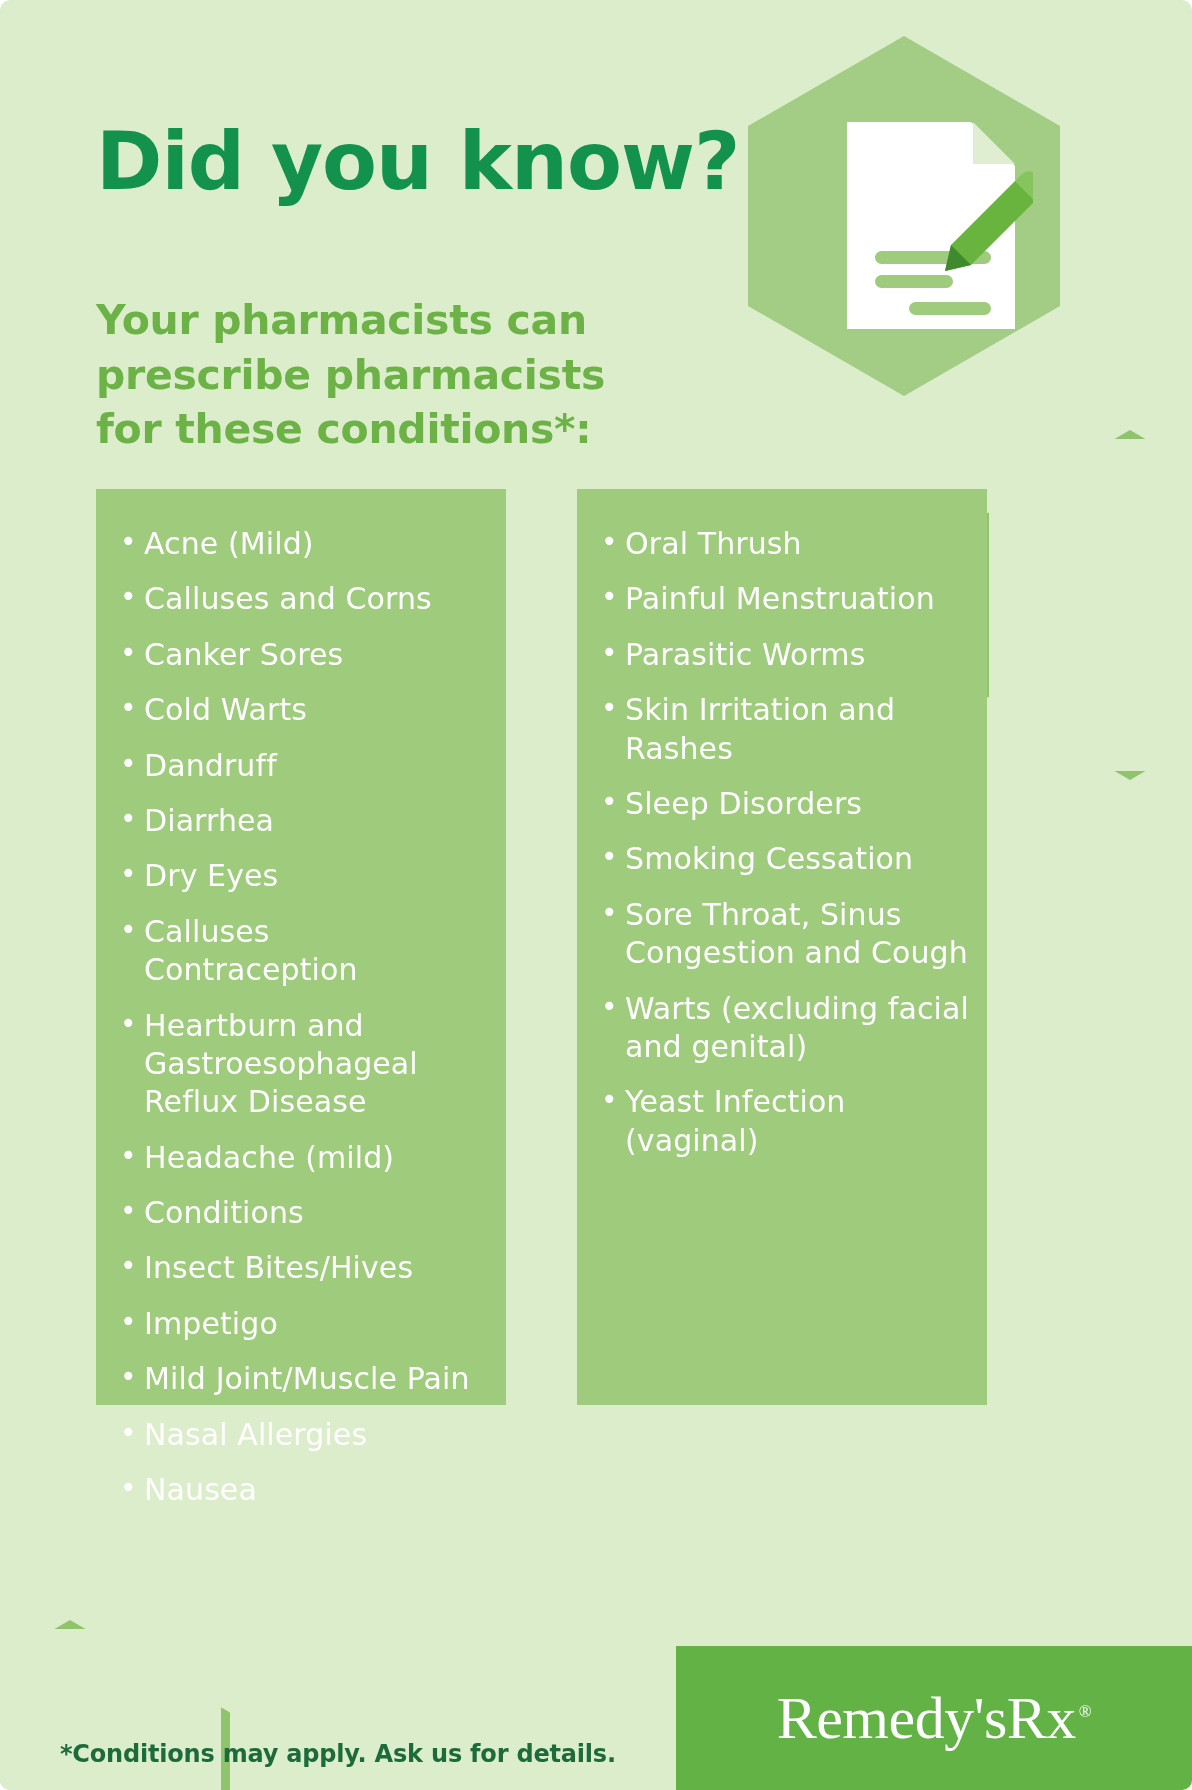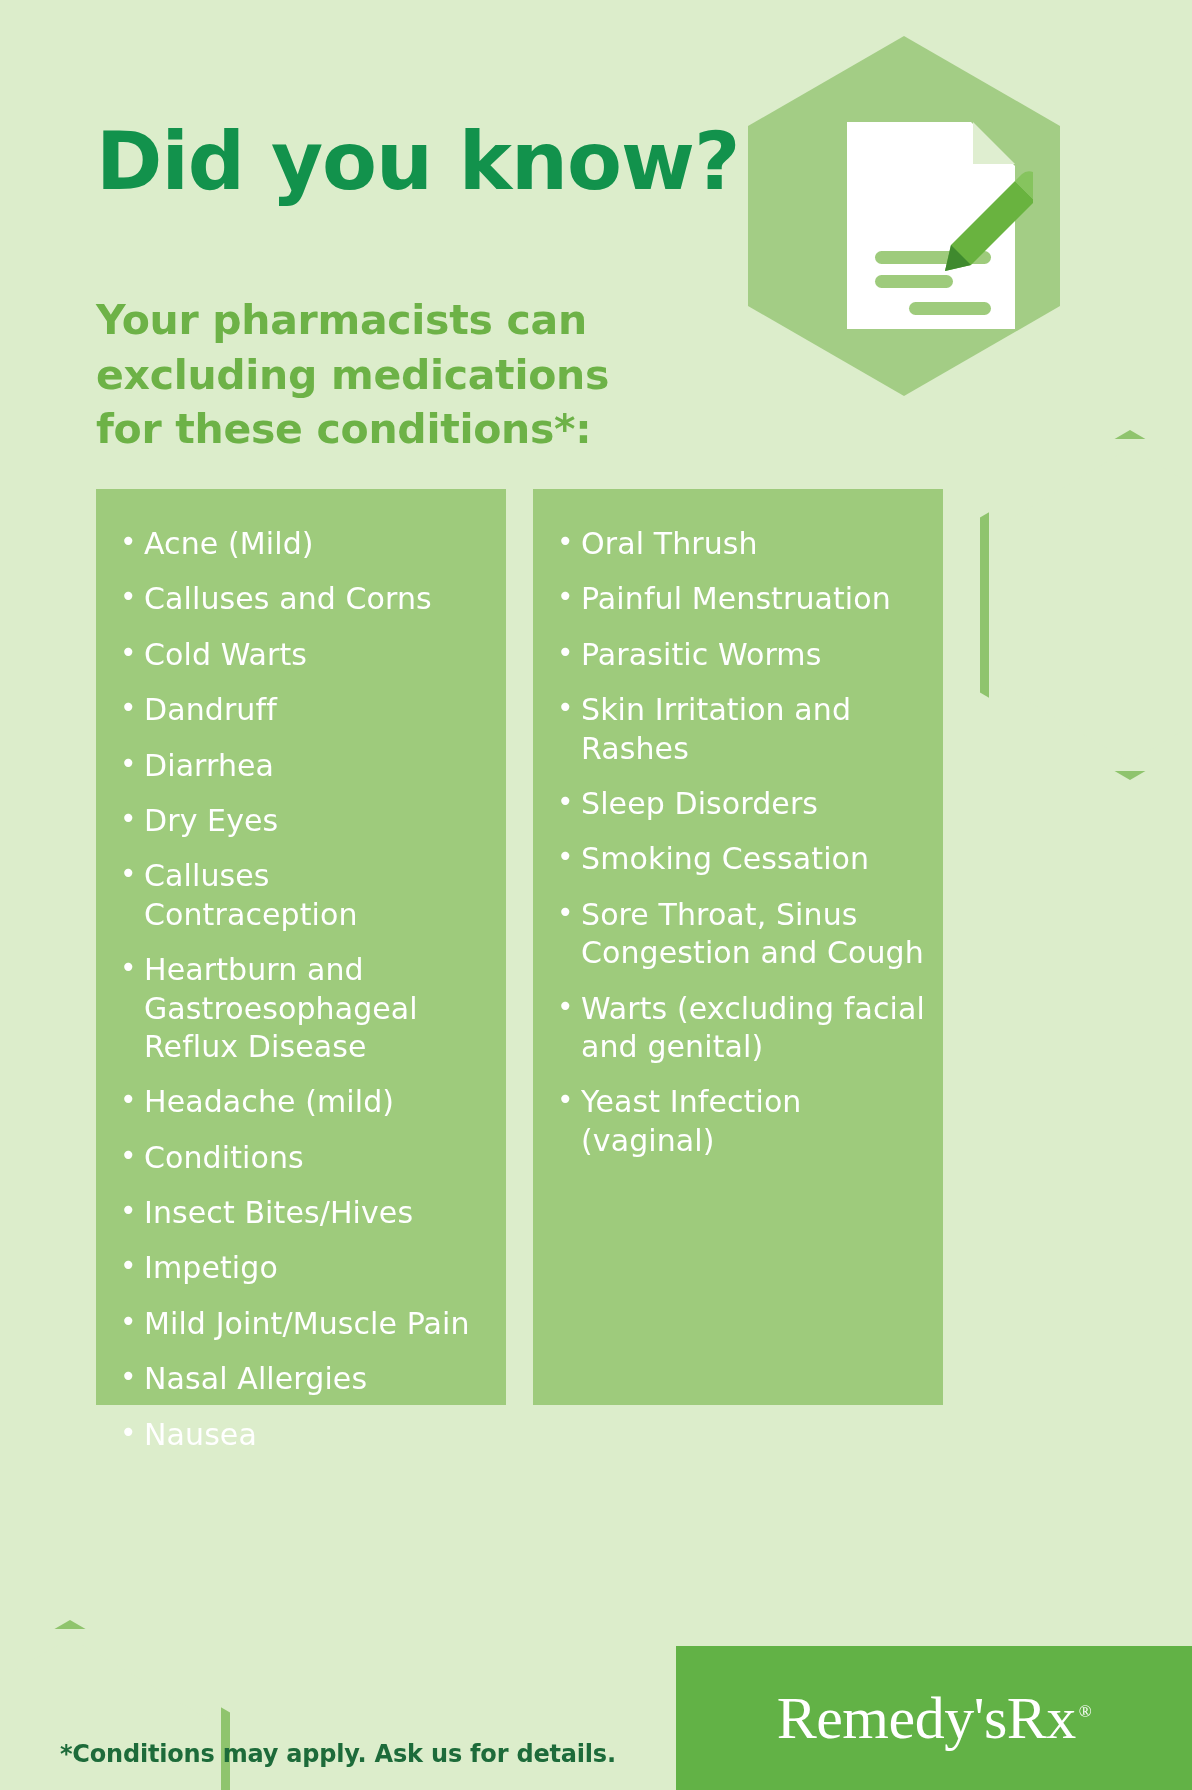--- a/index.html
+++ b/index.html
@@ -7,20 +7,21 @@
     padding: 0;
     background: #ffffff;
   }
   #poster {
     position: relative;
     width: 1192px;
     height: 1790px;
     background: #dcedcb;
     overflow: hidden;
     font-family: "DejaVu Sans", "Liberation Sans", sans-serif;
+    border-radius: 10px;
   }
   .hex-badge {
     position: absolute;
     left: 748px;
     top: 36px;
     width: 312px;
     height: 360px;
     background: #a3cd85;
     clip-path: polygon(50% 0%, 100% 25%, 100% 75%, 50% 100%, 0% 75%, 0% 25%);
   }
@@ -94,21 +95,21 @@
   .subtitle div { white-space: nowrap; }
 
   
   .cards {
     position: absolute;
     left: 96px;
     top: 489px;
     width: 1000px;
     height: 916px;
     display: flex;
-    gap: 27px;
+    gap: 71px;
   }
   .card {
     background: #9ecb7c;
     width: 410px;
     padding: 36px 18px 20px 18px;
     box-sizing: border-box;
   }
   .card.right { width: 410px; }
   .cond-list {
     list-style: none;
@@ -200,29 +201,30 @@
       <path d="M172 63 L192 83 L128 147 L102 153 L108 127 Z" fill="#69b33f"></path>
       <path d="M108 127 L102 153 L128 147 Z" fill="#3f8a2e"></path>
       <path d="M172 63 L179 56 a10 10 0 0 1 14 0 l6 6 a10 10 0 0 1 0 14 l-7 7 Z" fill="#86c45e"></path>
     </g>
   </svg>
 
   <div class="title">Did you know?</div>
 
   <div class="subtitle">
     <div>Your pharmacists can</div>
-    <div>excluding medications</div>
+    <div>prescribe pharmacists</div>
     <div>for these conditions*:</div>
   </div>
 
   <div class="cards">
     <div class="card left">
       <ul class="cond-list" id="list-left">
           <li>Acne (Mild)</li>
           <li>Calluses and Corns</li>
+          <li>Canker Sores</li>
           <li>Cold Warts</li>
           <li>Dandruff</li>
           <li>Diarrhea</li>
           <li>Dry Eyes</li>
           <li>Calluses Contraception</li>
           <li>Heartburn and Gastroesophageal Reflux Disease</li>
           <li>Headache (mild)</li>
           <li>Conditions</li>
           <li>Insect Bites/Hives</li>
           <li>Impetigo</li>

